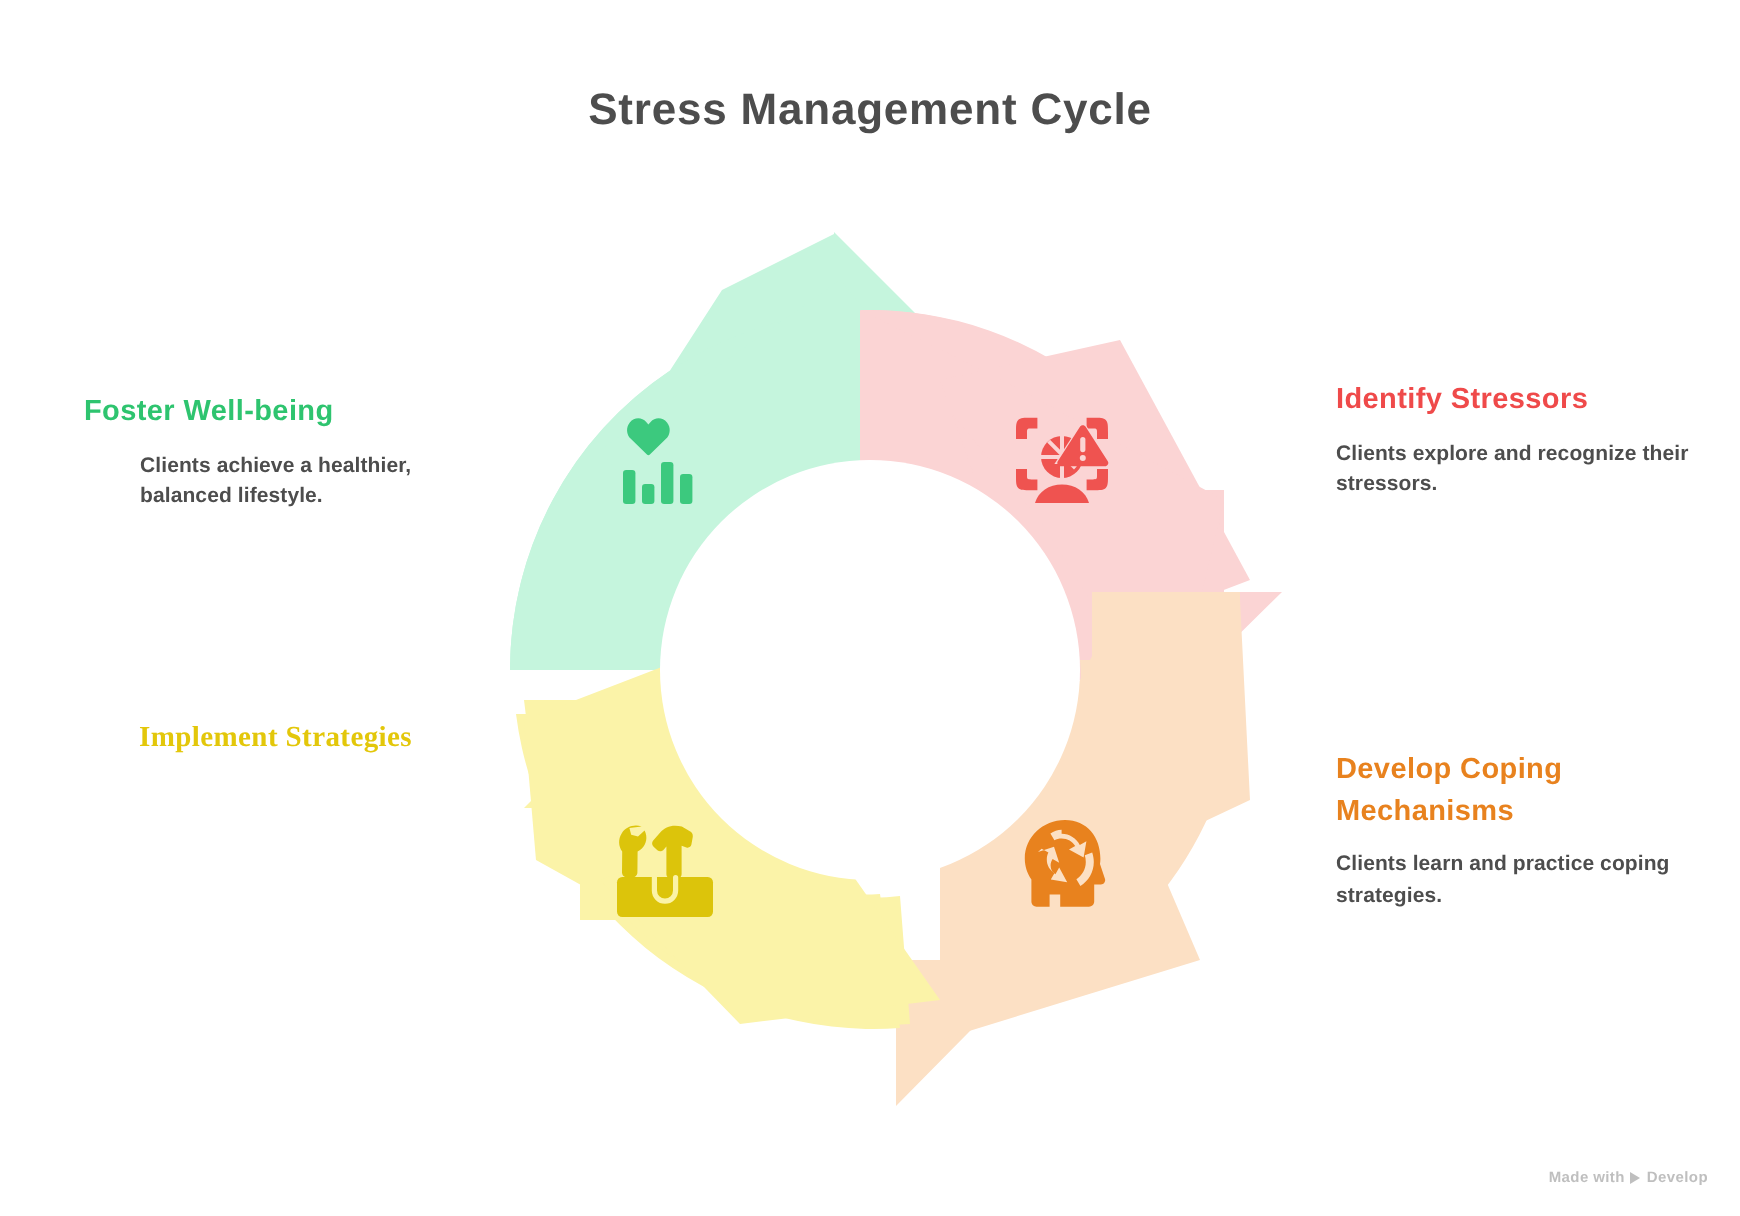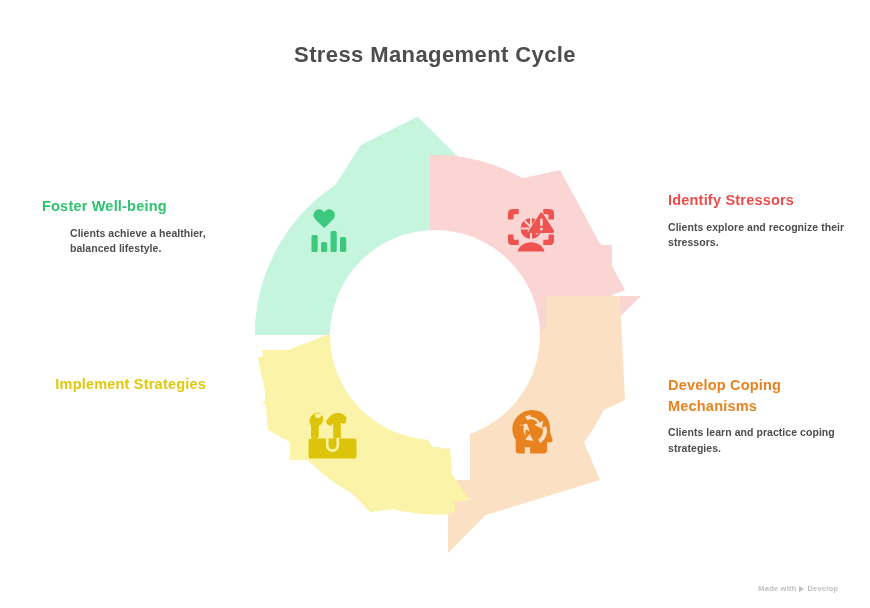--- a/index.html
+++ b/index.html
@@ -32,26 +32,26 @@
   #blk-green .bd{padding-left:46px;}
 
   #blk-pink{left:668px;top:190px;width:200px;text-align:left;}
   #blk-pink .hd{color:#ef4a4a;}
   #blk-pink .bd{}
 
   #blk-peach{left:668px;top:375px;width:205px;text-align:left;}
   #blk-peach .hd{color:#e8821e;}
   #blk-peach .bd{}
 
-  #blk-yellow{left:0px;top:374px;width:206px;text-align:right;}
+  #blk-yellow{left:0px;top:359px;width:206px;text-align:right;font-family:Liberation Serif, serif;}
   #blk-yellow .hd{color:#e3c70a;}
   #blk-yellow .bd{}
 
   .watermark{
-    position:absolute;right:32px;bottom:15px;
+    position:absolute;right:16px;bottom:15px;
     font-size:7.5px;font-weight:bold;color:#bfbfbf;letter-spacing:.2px;
     display:flex;align-items:center;gap:3px;
   }
   .wm-tri{
     width:0;height:0;border-left:5px solid #bfbfbf;
     border-top:3.2px solid transparent;border-bottom:3.2px solid transparent;
     display:inline-block;
   }
 </style>
 </head>

